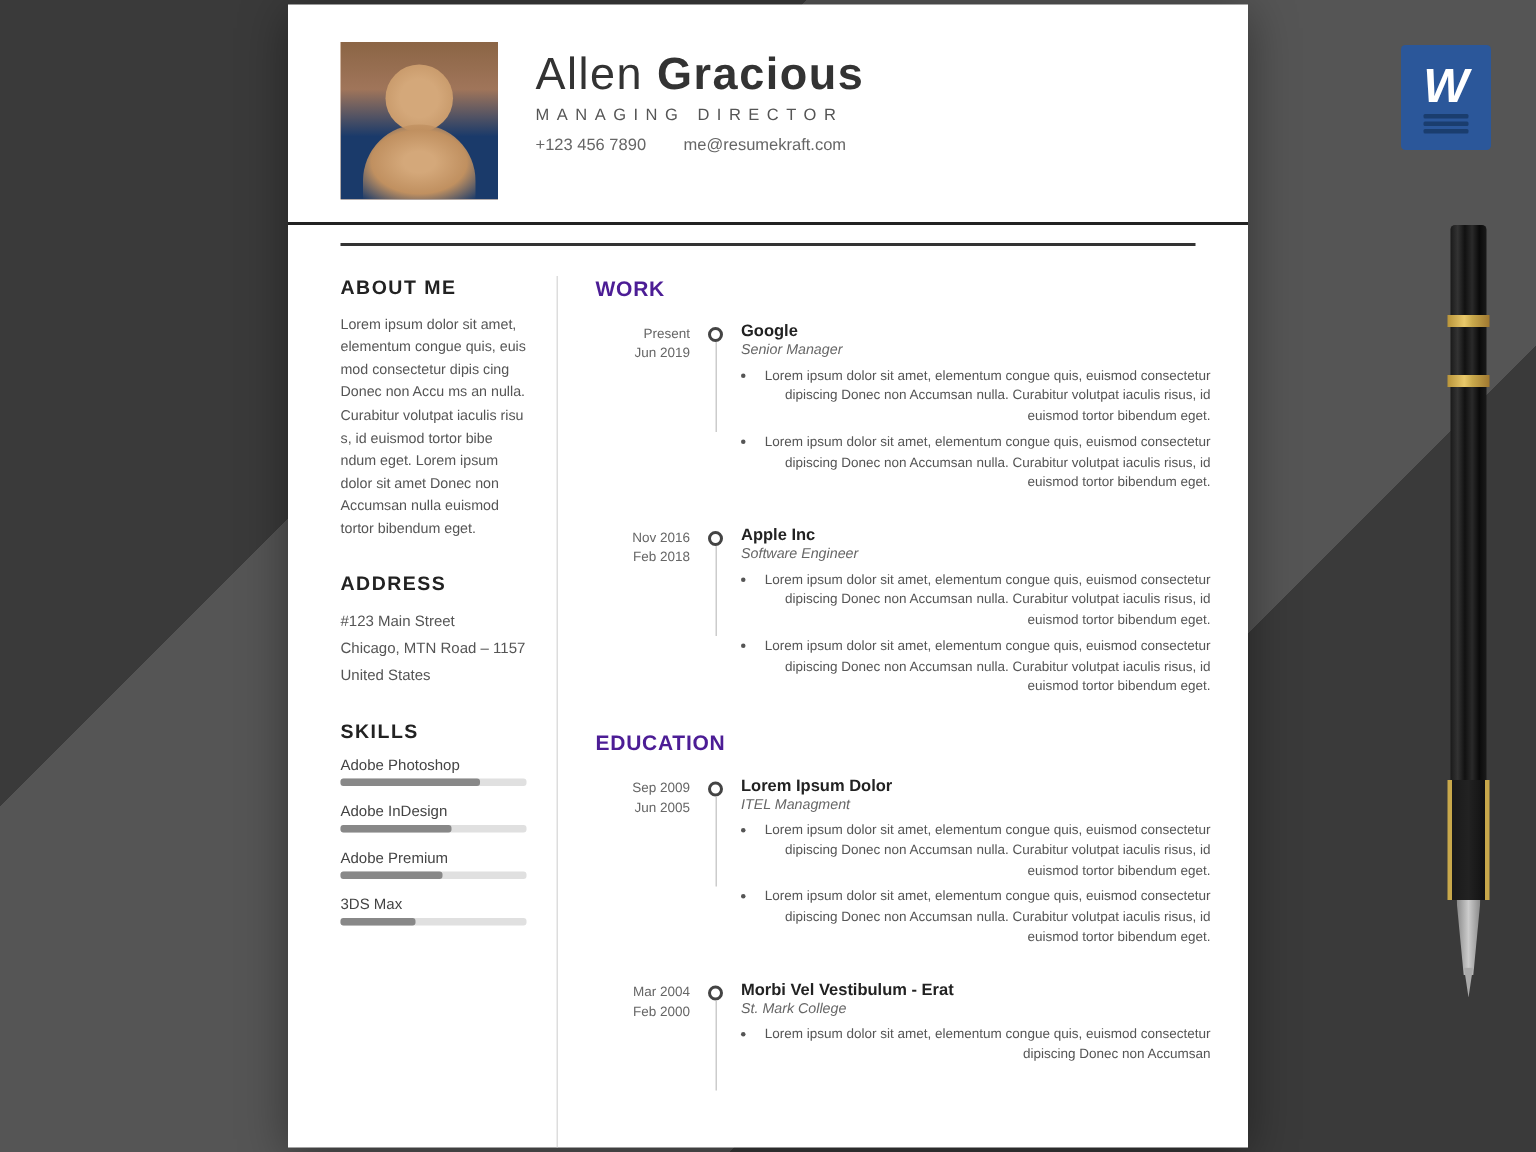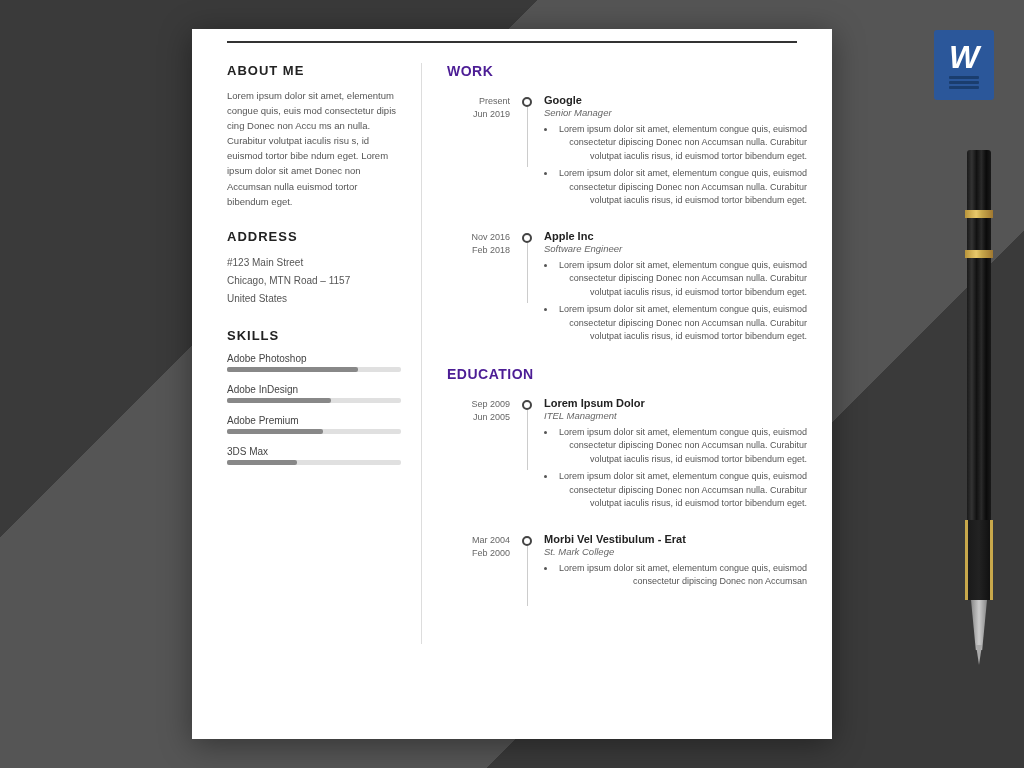--- a/index.html
+++ b/index.html
@@ -234,21 +234,21 @@
     }
 
     
     .resume-body {
       display: flex;
       padding: 20px 0 0 0;
     }
 
     
     .left-col {
-      width: 230px;
+      width: 180px;
       flex-shrink: 0;
       padding: 0 20px 20px 35px;
       border-right: 1px solid #ddd;
     }
 
     
     .right-col {
       flex: 1;
       padding: 0 25px 20px 25px;
     }
@@ -404,20 +404,36 @@
       <div class="pen-cap-ring"></div>
       <div class="pen-cap-ring2"></div>
       <div class="pen-grip"></div>
       <div class="pen-tip"></div>
       <div class="pen-nib"></div>
     </div>
   </div>
 
   <div class="resume">
 
+    <div class="resume-header">
+      <div class="profile-photo">
+        <div class="photo-sim"></div>
+      </div>
+      <div class="header-info">
+        <div class="name-line">
+          <span>Allen</span>
+          <strong>Gracious</strong>
+        </div>
+        <div class="title-line">MANAGING DIRECTOR</div>
+        <div class="contact-line">
+          <span>+123 456 7890</span>
+          <span>me@resumekraft.com</span>
+        </div>
+      </div>
+    </div>
     <div class="header-divider"></div>
 
     <div class="resume-body">
 
       <div class="left-col">
 
         <div class="section-title">ABOUT ME</div>
         <div class="about-text">Lorem ipsum dolor sit amet, elementum congue quis, euis mod  consectetur dipis cing Donec non Accu ms an nulla. Curabitur volutpat iaculis risu s, id euismod tortor bibe ndum eget. Lorem ipsum dolor sit amet Donec non Accumsan nulla euismod tortor bibendum eget.</div>
 
         <div class="section-title">ADDRESS</div>

